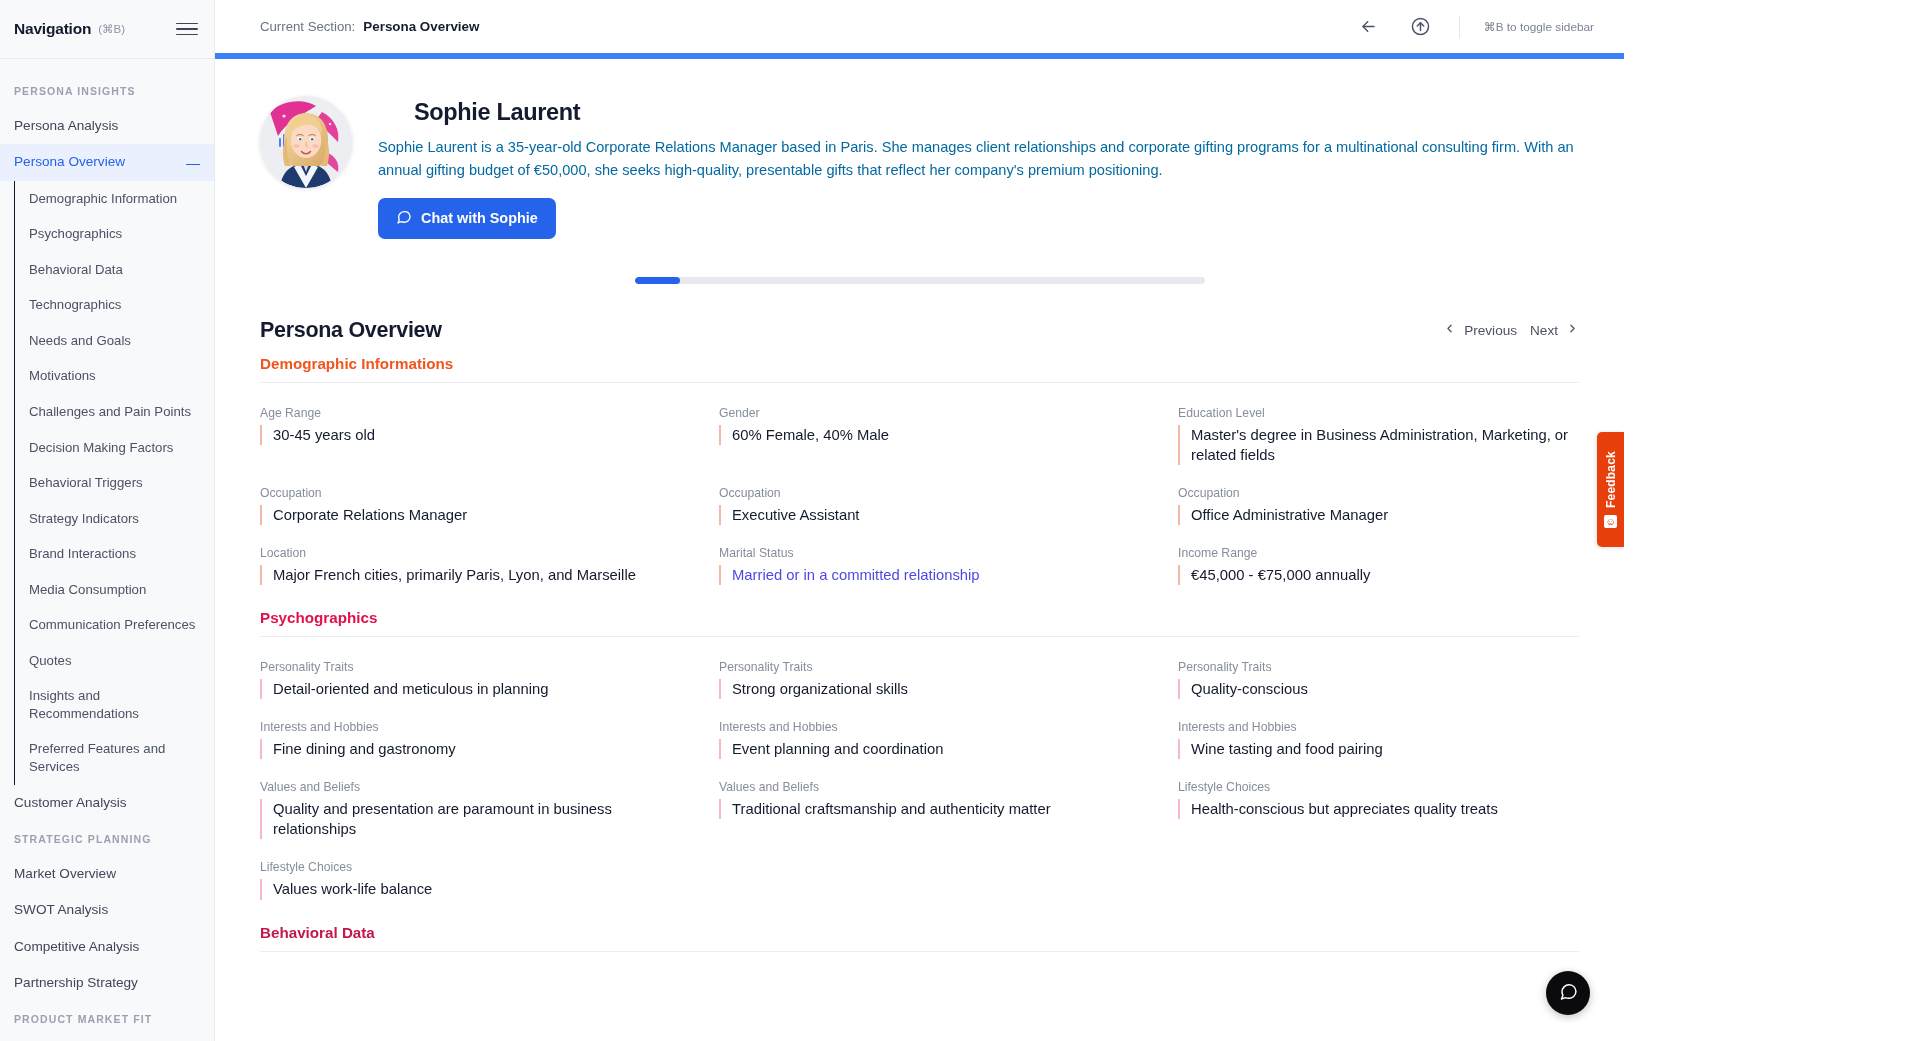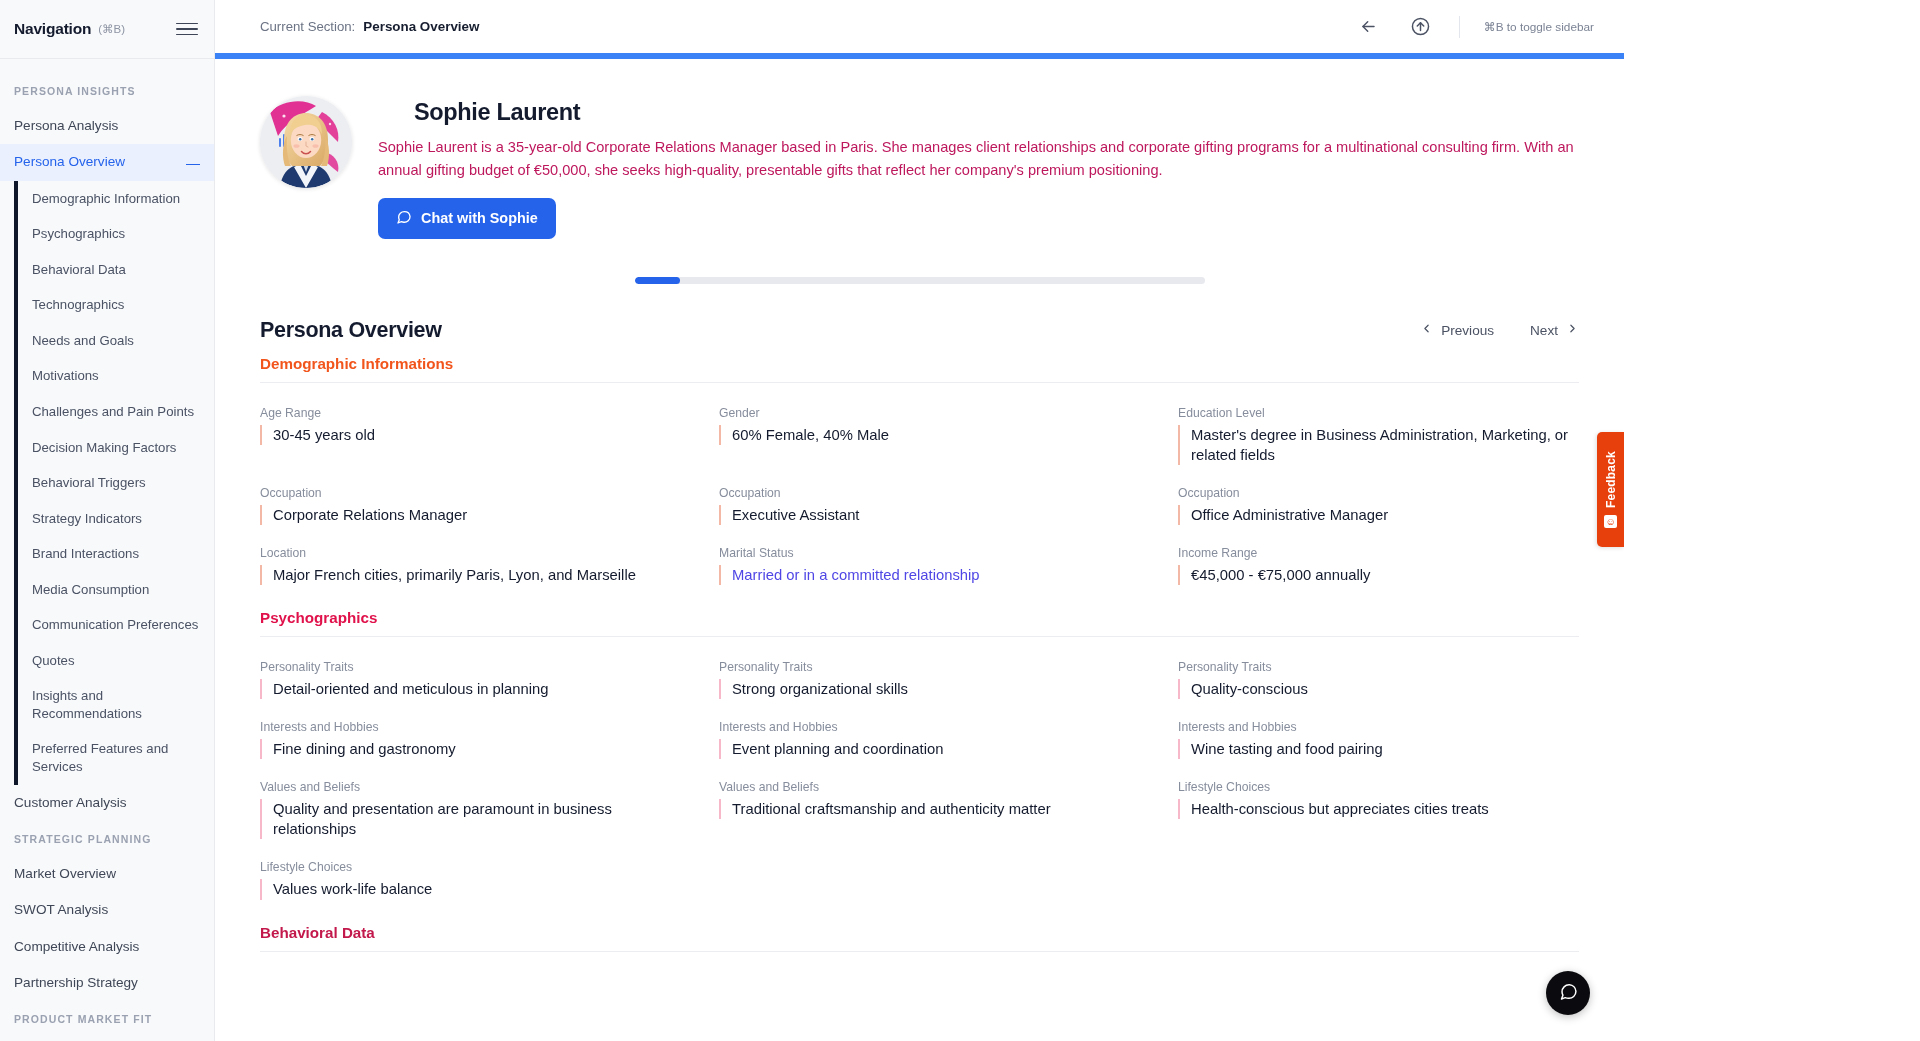--- a/index.html
+++ b/index.html
@@ -44,21 +44,21 @@
   .sb-item {
     display: flex; align-items: center;
     padding: 9px 14px 9px 14px;
     font-size: 13.6px; color: #3f4757;
     cursor: pointer; line-height: 1.35;
   }
   .sb-item.active {
     background: #eaf0fe; color: #2563eb; font-weight: 400;
   }
   .sb-item .collapse-dash { margin-left: auto; color: #2563eb; font-size: 14px; line-height: 1; }
-  .sb-sublist { border-left: 4px solid #0f172a; margin-left: 14px; padding-left: 0; }
+  .sb-sublist { border-left: 1px solid #0f172a; margin-left: 14px; padding-left: 0; }
   .sb-subitem {
     padding: 9px 10px 9px 14px;
     font-size: 13.2px; color: #4a5264; cursor: pointer; line-height: 1.33;
   }
 
   
   .main { flex: 1 1 auto; height: 1041px; position: relative; overflow: hidden; background: #fff; }
   .topbar {
     height: 59px; border-bottom: 6px solid #3b82f6;
     display: flex; align-items: center; padding: 0 26px 0 45px;
@@ -79,39 +79,39 @@
     width: 92px; height: 92px; flex: 0 0 92px; border-radius: 50%;
     background: radial-gradient(circle at 50% 40%, #ffffff 0%, #e9ebef 72%, #dfe2e7 100%);
     box-shadow: 0 1px 4px rgba(20,25,40,0.13);
     position: relative; overflow: hidden;
     display: flex; align-items: flex-end; justify-content: center;
   }
   .av-bg { position: absolute; inset: 0; }
   .persona-info { flex: 1 1 auto; padding-top: 3px; }
   .persona-name { font-size: 23.5px; font-weight: 700; color: #141b2e; letter-spacing: -0.35px; margin-left: 36px; }
   .persona-desc {
-    margin-top: 10px; font-size: 14.6px; line-height: 1.56; color: #be185d;
+    margin-top: 10px; font-size: 14.6px; line-height: 1.56; color: #0369a1;
     max-width: 1432px;
   }
   .chat-btn {
     margin-top: 16px; display: inline-flex; align-items: center; gap: 9px;
     background: #2563eb; color: #fff; border: none; border-radius: 7px;
     padding: 11px 18px; font-size: 14.4px; font-weight: 700; cursor: pointer;
     font-family: "Liberation Sans", sans-serif;
   }
 
   
   .progress-wrap { display: flex; justify-content: center; margin-top: 38px; }
   .progress-track { width: 570px; height: 7px; background: #e7e9ee; border-radius: 6px; overflow: hidden; }
   .progress-fill { height: 7px; background: #2563eb; border-radius: 6px; }
 
   
   .section-head { display: flex; align-items: center; margin-top: 34px; }
   .section-title { font-size: 21.5px; font-weight: 700; color: #141b2e; letter-spacing: -0.3px; }
-  .pager { margin-left: auto; display: flex; align-items: center; gap: 36px; }
+  .pager { margin-left: auto; display: flex; align-items: center; gap: 13px; }
   .pager-btn { display: flex; align-items: center; gap: 8px; font-size: 13.6px; color: #4b5263; cursor: pointer; }
 
   
   .group { margin-top: 12px; }
   .group-title { font-size: 15.2px; font-weight: 700; padding-bottom: 10px; }
   .group-rule { height: 1px; background: #ebedf1; }
 
   .grid { display: grid; grid-template-columns: repeat(3, 1fr); column-gap: 58px; row-gap: 0; margin-top: 14px; }
   .field { padding: 9px 0 12px 0; }
   .field-label { font-size: 12.2px; color: #868d9c; margin-bottom: 5px; }
@@ -395,21 +395,21 @@
           <div class="field">
             <div class="field-label">Values and Beliefs</div>
             <div class="field-value accent-pink">Quality and presentation are paramount in business relationships</div>
           </div>
           <div class="field">
             <div class="field-label">Values and Beliefs</div>
             <div class="field-value accent-pink">Traditional craftsmanship and authenticity matter</div>
           </div>
           <div class="field">
             <div class="field-label">Lifestyle Choices</div>
-            <div class="field-value accent-pink">Health-conscious but appreciates cities treats</div>
+            <div class="field-value accent-pink">Health-conscious but appreciates quality treats</div>
           </div>
           <div class="field">
             <div class="field-label">Lifestyle Choices</div>
             <div class="field-value accent-pink">Values work-life balance</div>
           </div>
         </div>
       </div>
 
       <div class="group">
         <div class="group-title" id="gt2" style="color: rgb(194, 24, 75);">Behavioral Data</div>

